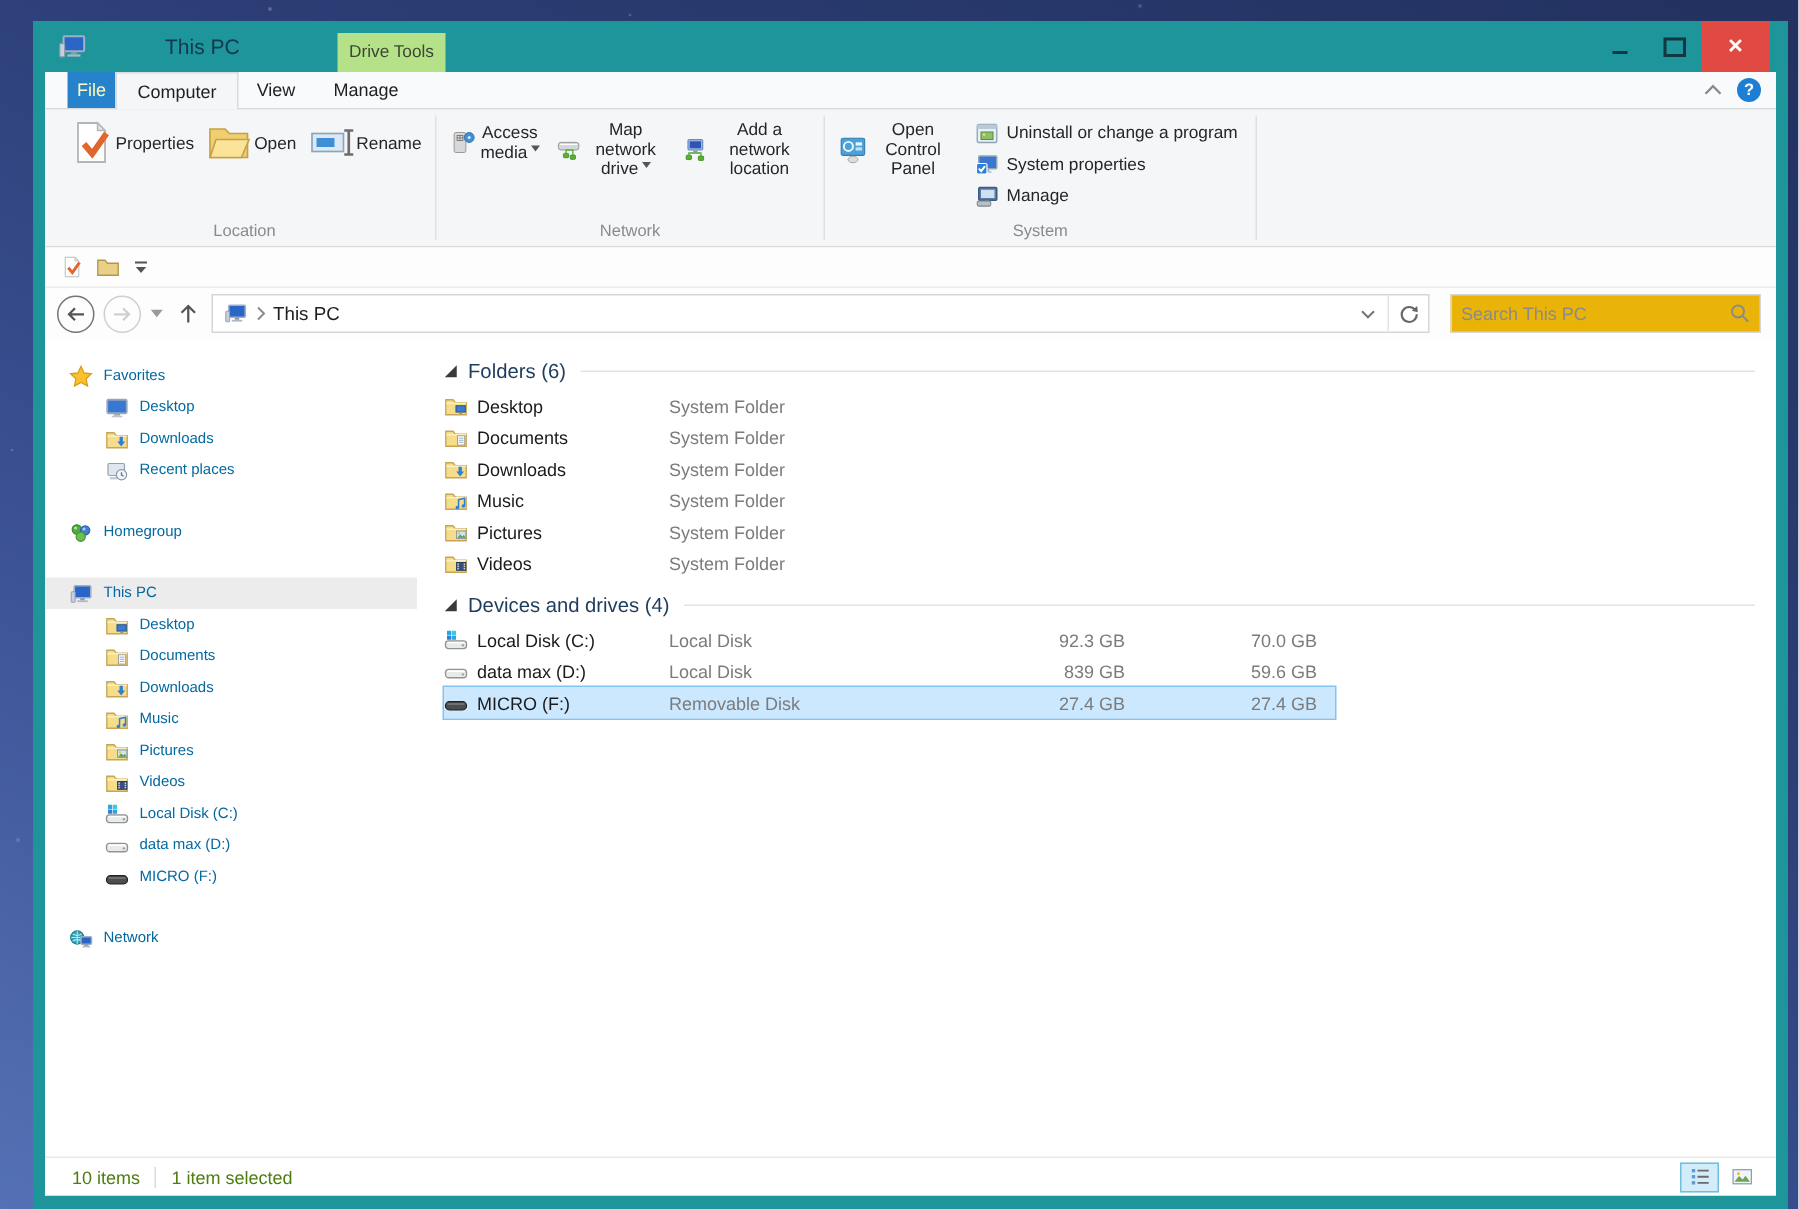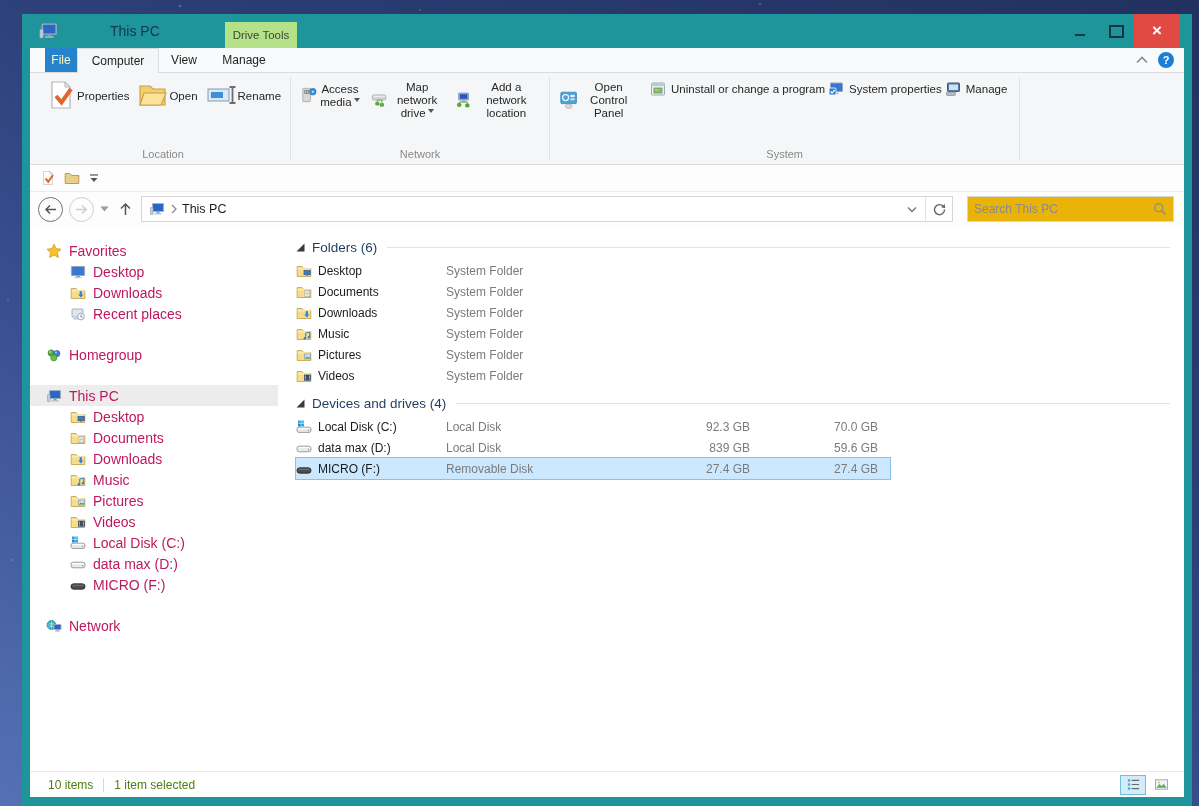--- a/index.html
+++ b/index.html
@@ -43,21 +43,21 @@
     align-items:stretch;padding-left:8px;flex:0 0 auto;}
   .rgroup{display:flex;flex-direction:column;padding:3px 4px 0 4px;}
   .rbody{flex:1;display:flex;align-items:flex-start;justify-content:center;gap:2px;}
   .rlabel{height:18px;text-align:center;font-size:11px;color:#8a8a8a;line-height:16px;}
   .rsep{width:1px;background:#e0e1e2;margin:4px 2px;}
   .bigbtn{display:flex;flex-direction:row;align-items:center;padding:3px 3px;}
   .bigbtn .bicon{width:32px;height:32px;}
   .bigbtn .blabel{font-size:11.5px;color:#262626;text-align:center;line-height:13px;margin-top:2px;}
   .dd{display:inline-block;width:0;height:0;border:3px solid transparent;border-top:4px solid #555;
     margin-left:2px;vertical-align:1px;}
-  .smallcol{display:flex;justify-content:center;gap:3px;padding:4px 6px;}
+  .smallcol{display:flex;flex-direction:column;justify-content:center;gap:3px;padding:4px 6px;}
   .smallbtn{display:flex;align-items:center;gap:5px;height:18px;}
   .smallbtn .sicon{width:16px;height:16px;flex:0 0 auto;}
   .smallbtn .slabel{font-size:11.5px;color:#262626;white-space:nowrap;}
   
   .qat{height:26px;border-bottom:1px solid #ececec;display:flex;align-items:center;gap:8px;
     padding-left:10px;background:#fdfdfd;flex:0 0 auto;}
   .qicon{width:16px;height:16px;}
   
   .navbar{height:34px;display:flex;align-items:center;background:#fdfdfd;padding:0 10px 0 8px;
     gap:6px;flex:0 0 auto;}
@@ -72,21 +72,21 @@
   .addr .asep{width:1px;height:100%;background:#e3e3e3;}
   .search{width:205px;height:24px;border:1px solid #d6d6d6;background:#eab308;display:flex;
     align-items:center;margin-left:8px;}
   .search input{flex:1;border:none;outline:none;font-size:12px;color:#444;padding:0 6px;
     font-family:"Liberation Sans",sans-serif;background:transparent;}
   .search input::placeholder{color:#8a8a8a;}
   
   .main{flex:1;display:flex;min-height:0;background:#fff;}
   .sidebar{width:248px;flex:0 0 auto;padding-top:14px;overflow:hidden;}
   .side-sec{margin-bottom:20px;}
-  .side-item{height:21px;display:flex;align-items:center;font-size:14px;color:#be185d;}
+  .side-item{height:21px;display:flex;align-items:center;font-size:10px;color:#0369a1;}
   .side-item .sic{width:16px;height:16px;margin-right:7px;flex:0 0 auto;}
   .side-item.lvl0{padding-left:16px;}
   .side-item.lvl1{padding-left:40px;}
   .side-item.selected{background:#ececec;}
   
   .filepane{flex:1;position:relative;padding-left:18px;padding-top:4px;overflow:hidden;}
   .cols{position:relative;display:grid;grid-template-columns:150px 202px 110px 128px;height:26px;
     align-items:center;font-size:12px;color:#595959;}
   .cols .c{position:relative;height:18px;line-height:18px;border-right:1px solid #ececec;padding-right:8px;}
   .sortarrow{position:absolute;left:85px;top:0px;width:8px;height:5px;}

